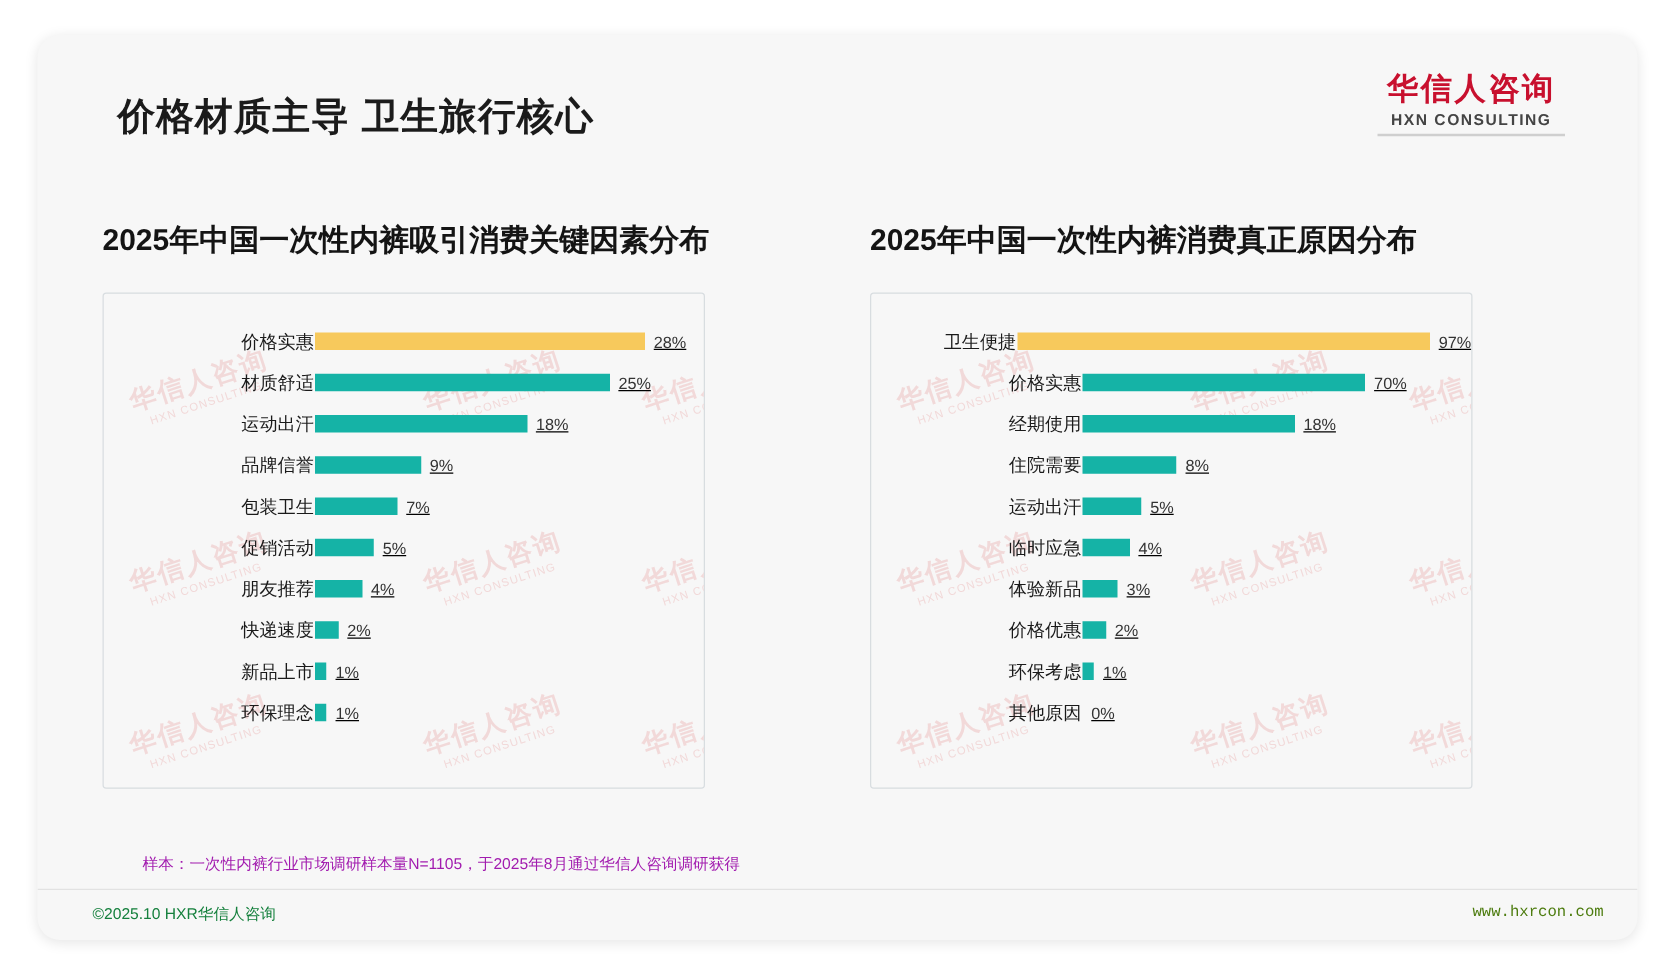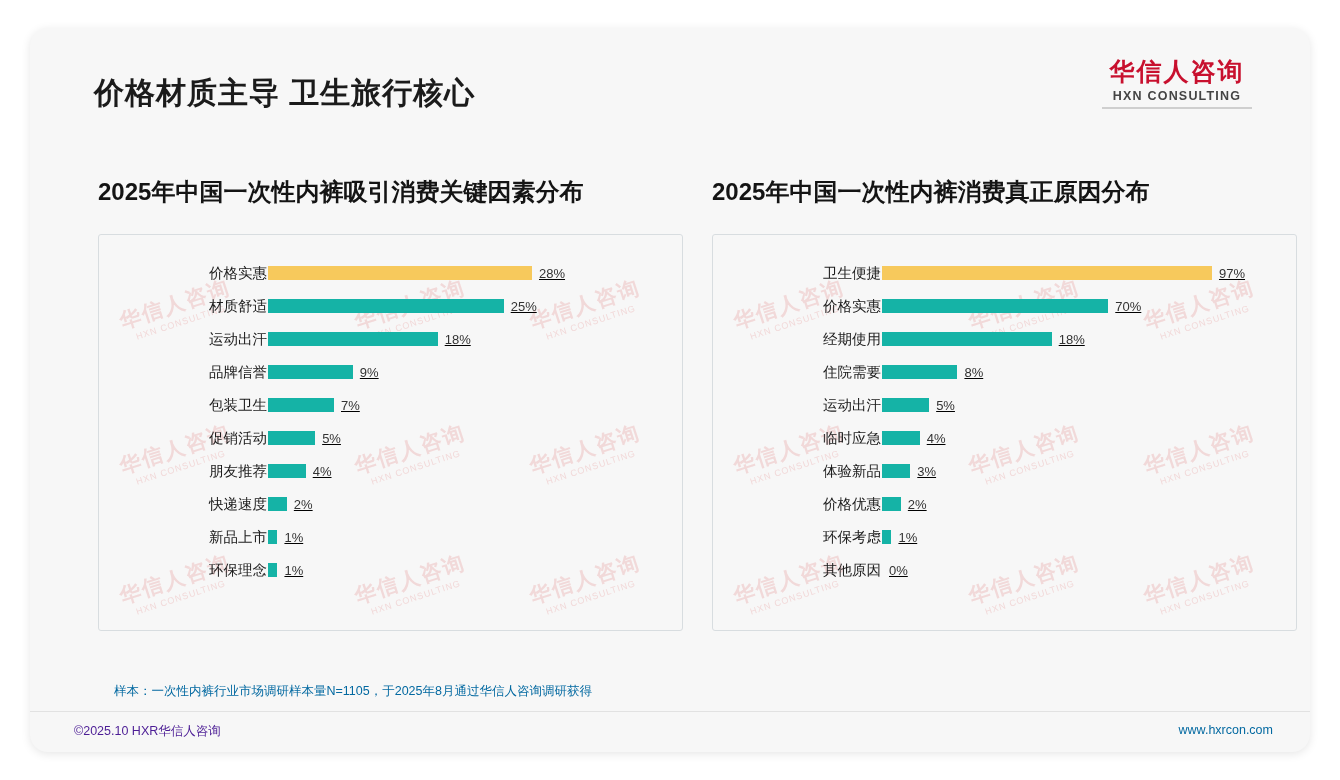--- a/index.html
+++ b/index.html
@@ -63,22 +63,21 @@
     font-weight: bold;
     color: #444;
     letter-spacing: 1.2px;
     margin-top: 3px;
     white-space: nowrap;
   }
   
   .panel {
     position: absolute;
     top: 148px;
-    width: 585px;
-    margin-left: 16px;
+    width: 482px;
   }
   .panel.left { left: 52px; }
   .panel.right { left: 666px; }
   .panel-title {
     font-size: 24px;
     font-weight: bold;
     color: #141414;
     margin: 0 0 26px 0;
     white-space: nowrap;
   }
@@ -144,46 +143,47 @@
     color: #333;
     margin-left: 7px;
     white-space: nowrap;
   }
   
   .source-note {
     position: absolute;
     left: 84px;
     top: 655px;
     font-size: 12.5px;
-    color: #0369a1;
+    color: #a21caf;
     white-space: nowrap;
   }
   .footer-bar {
     position: absolute;
     left: 0;
     bottom: 0;
     width: 100%;
     height: 40px;
     border-top: 1px solid #e2e2e2;
   }
   .footer-left {
     position: absolute;
     left: 44px;
     top: 11px;
     font-size: 12.5px;
-    color: #4c1d95;
+    color: #15803d;
     white-space: nowrap;
   }
   .footer-right {
     position: absolute;
-    right: 37px;
+    right: 27px;
     top: 11px;
     font-size: 12.5px;
-    color: #0369a1;
-    white-space: nowrap;
+    color: #4d7c0f;
+    white-space: nowrap;
+    font-family: Liberation Mono, monospace;
   }
 </style>
 </head>
 <body>
 
 <div class="slide">
 
   <div class="header">
     <div class="slide-title">价格材质主导 卫生旅行核心</div>
     <div class="logo">

